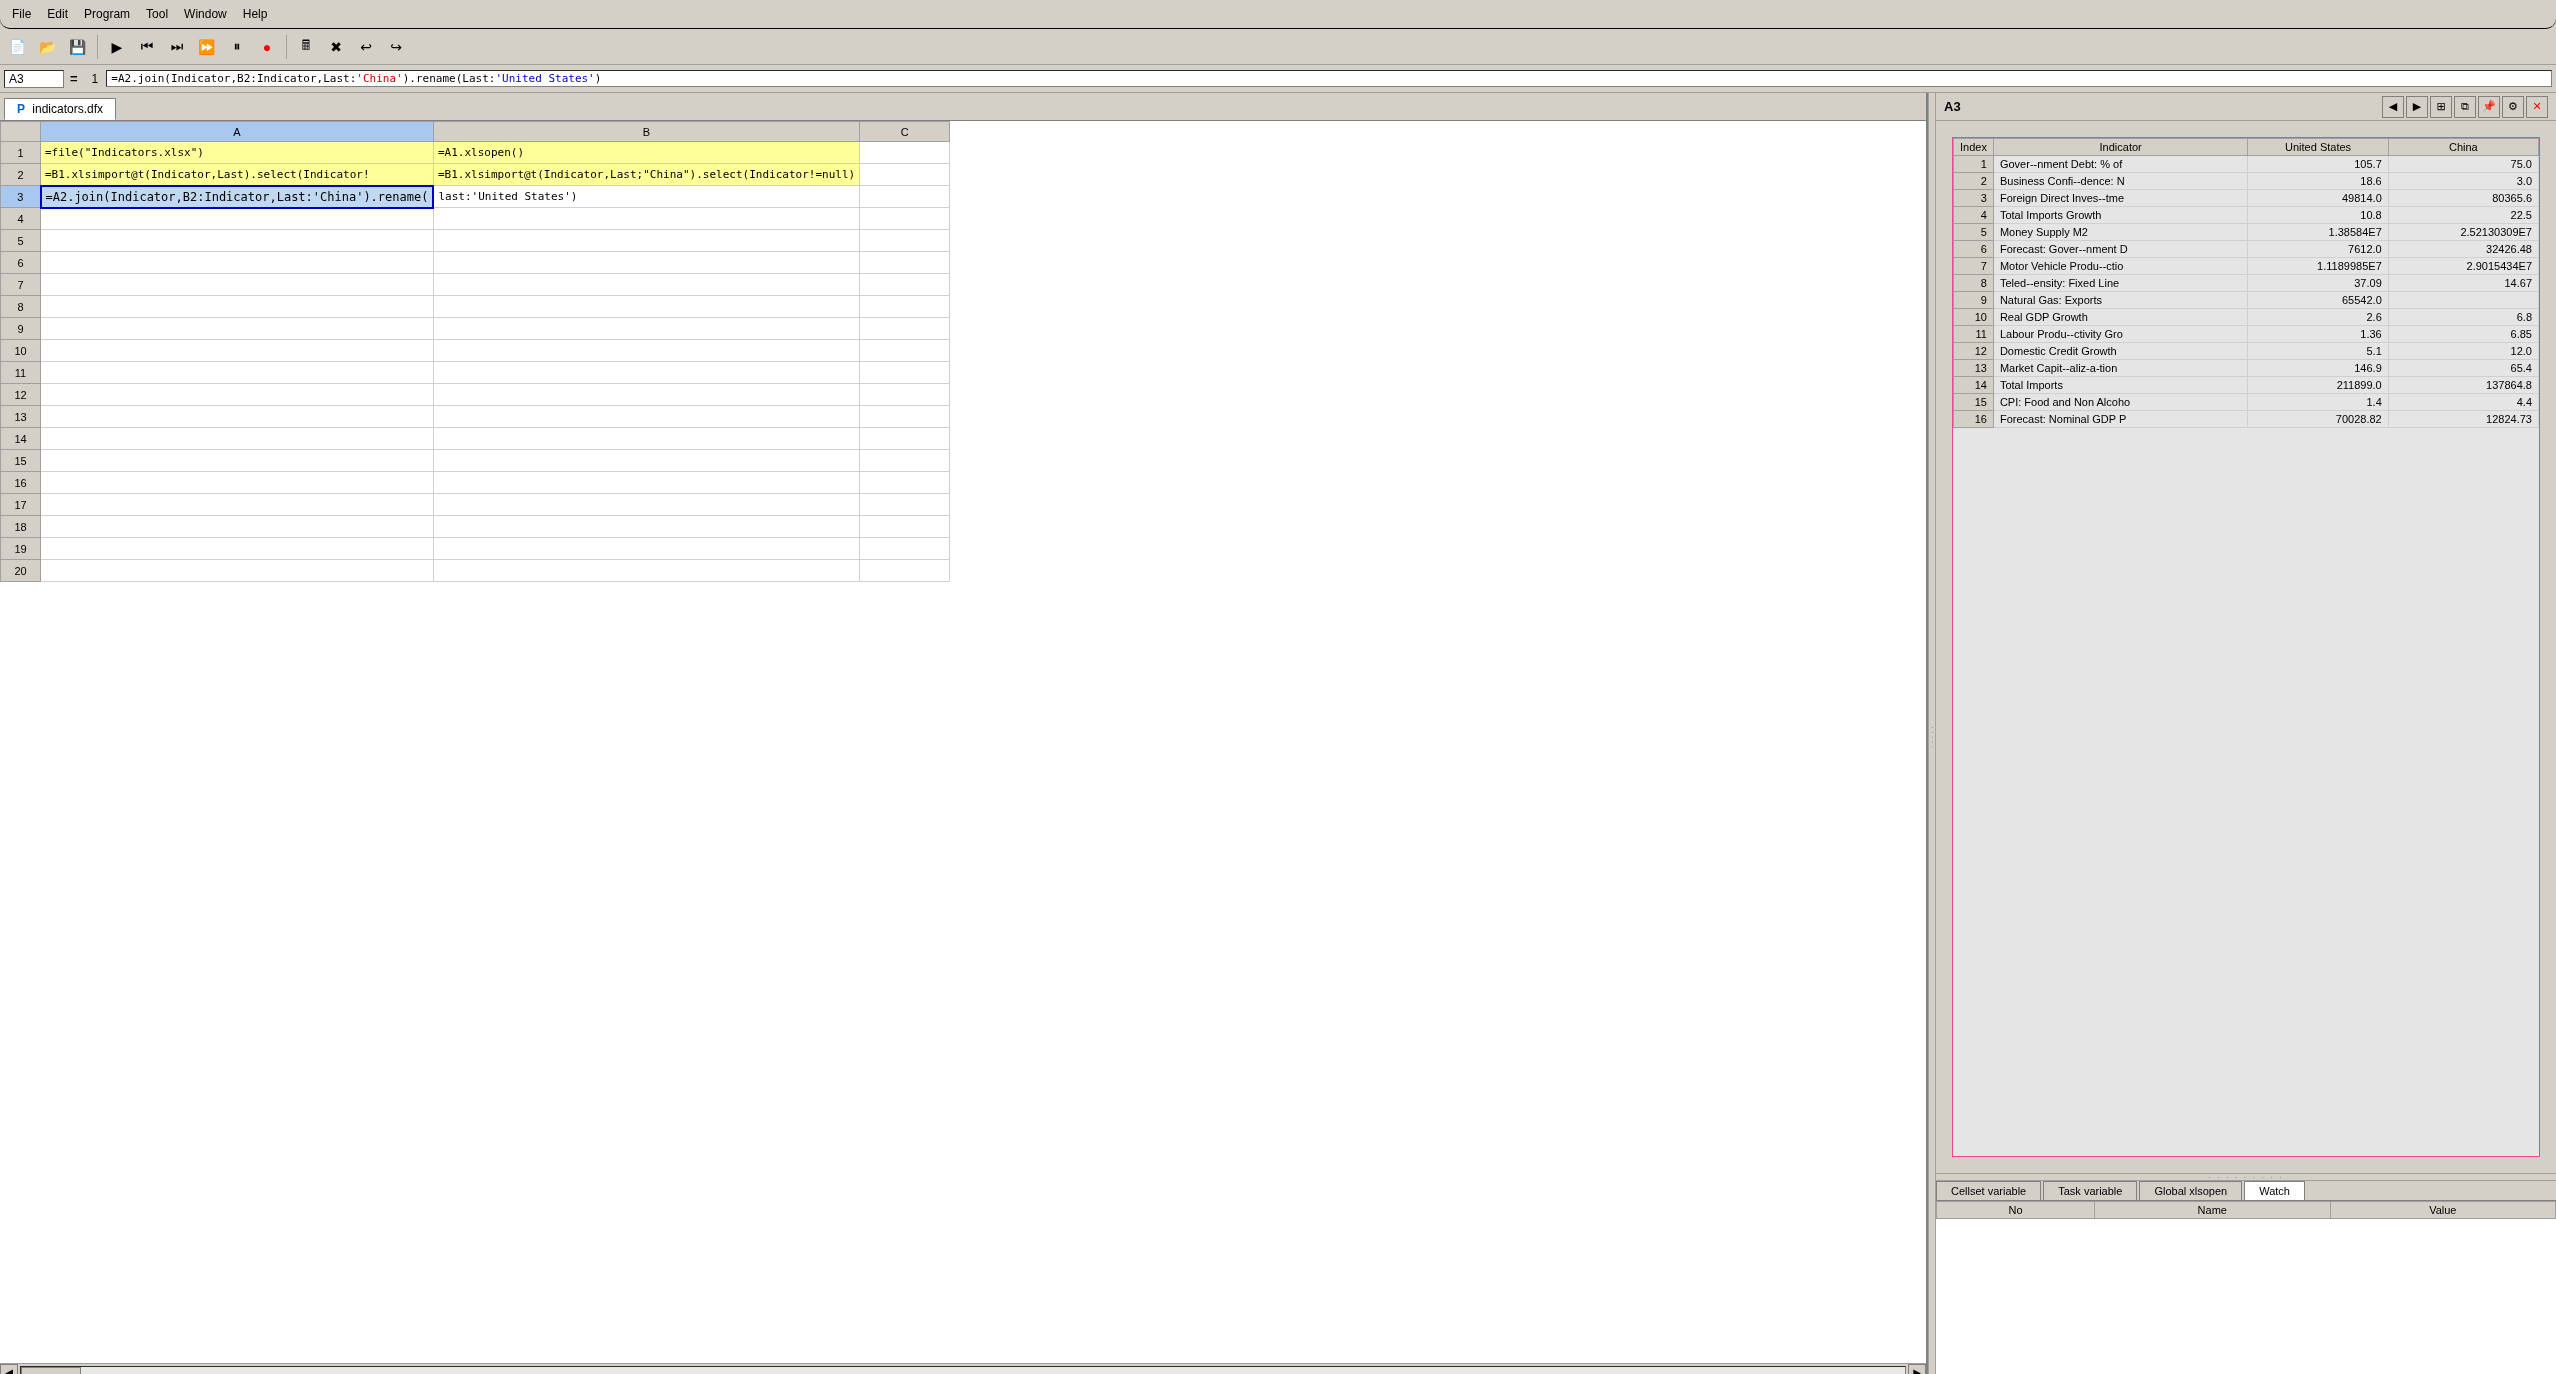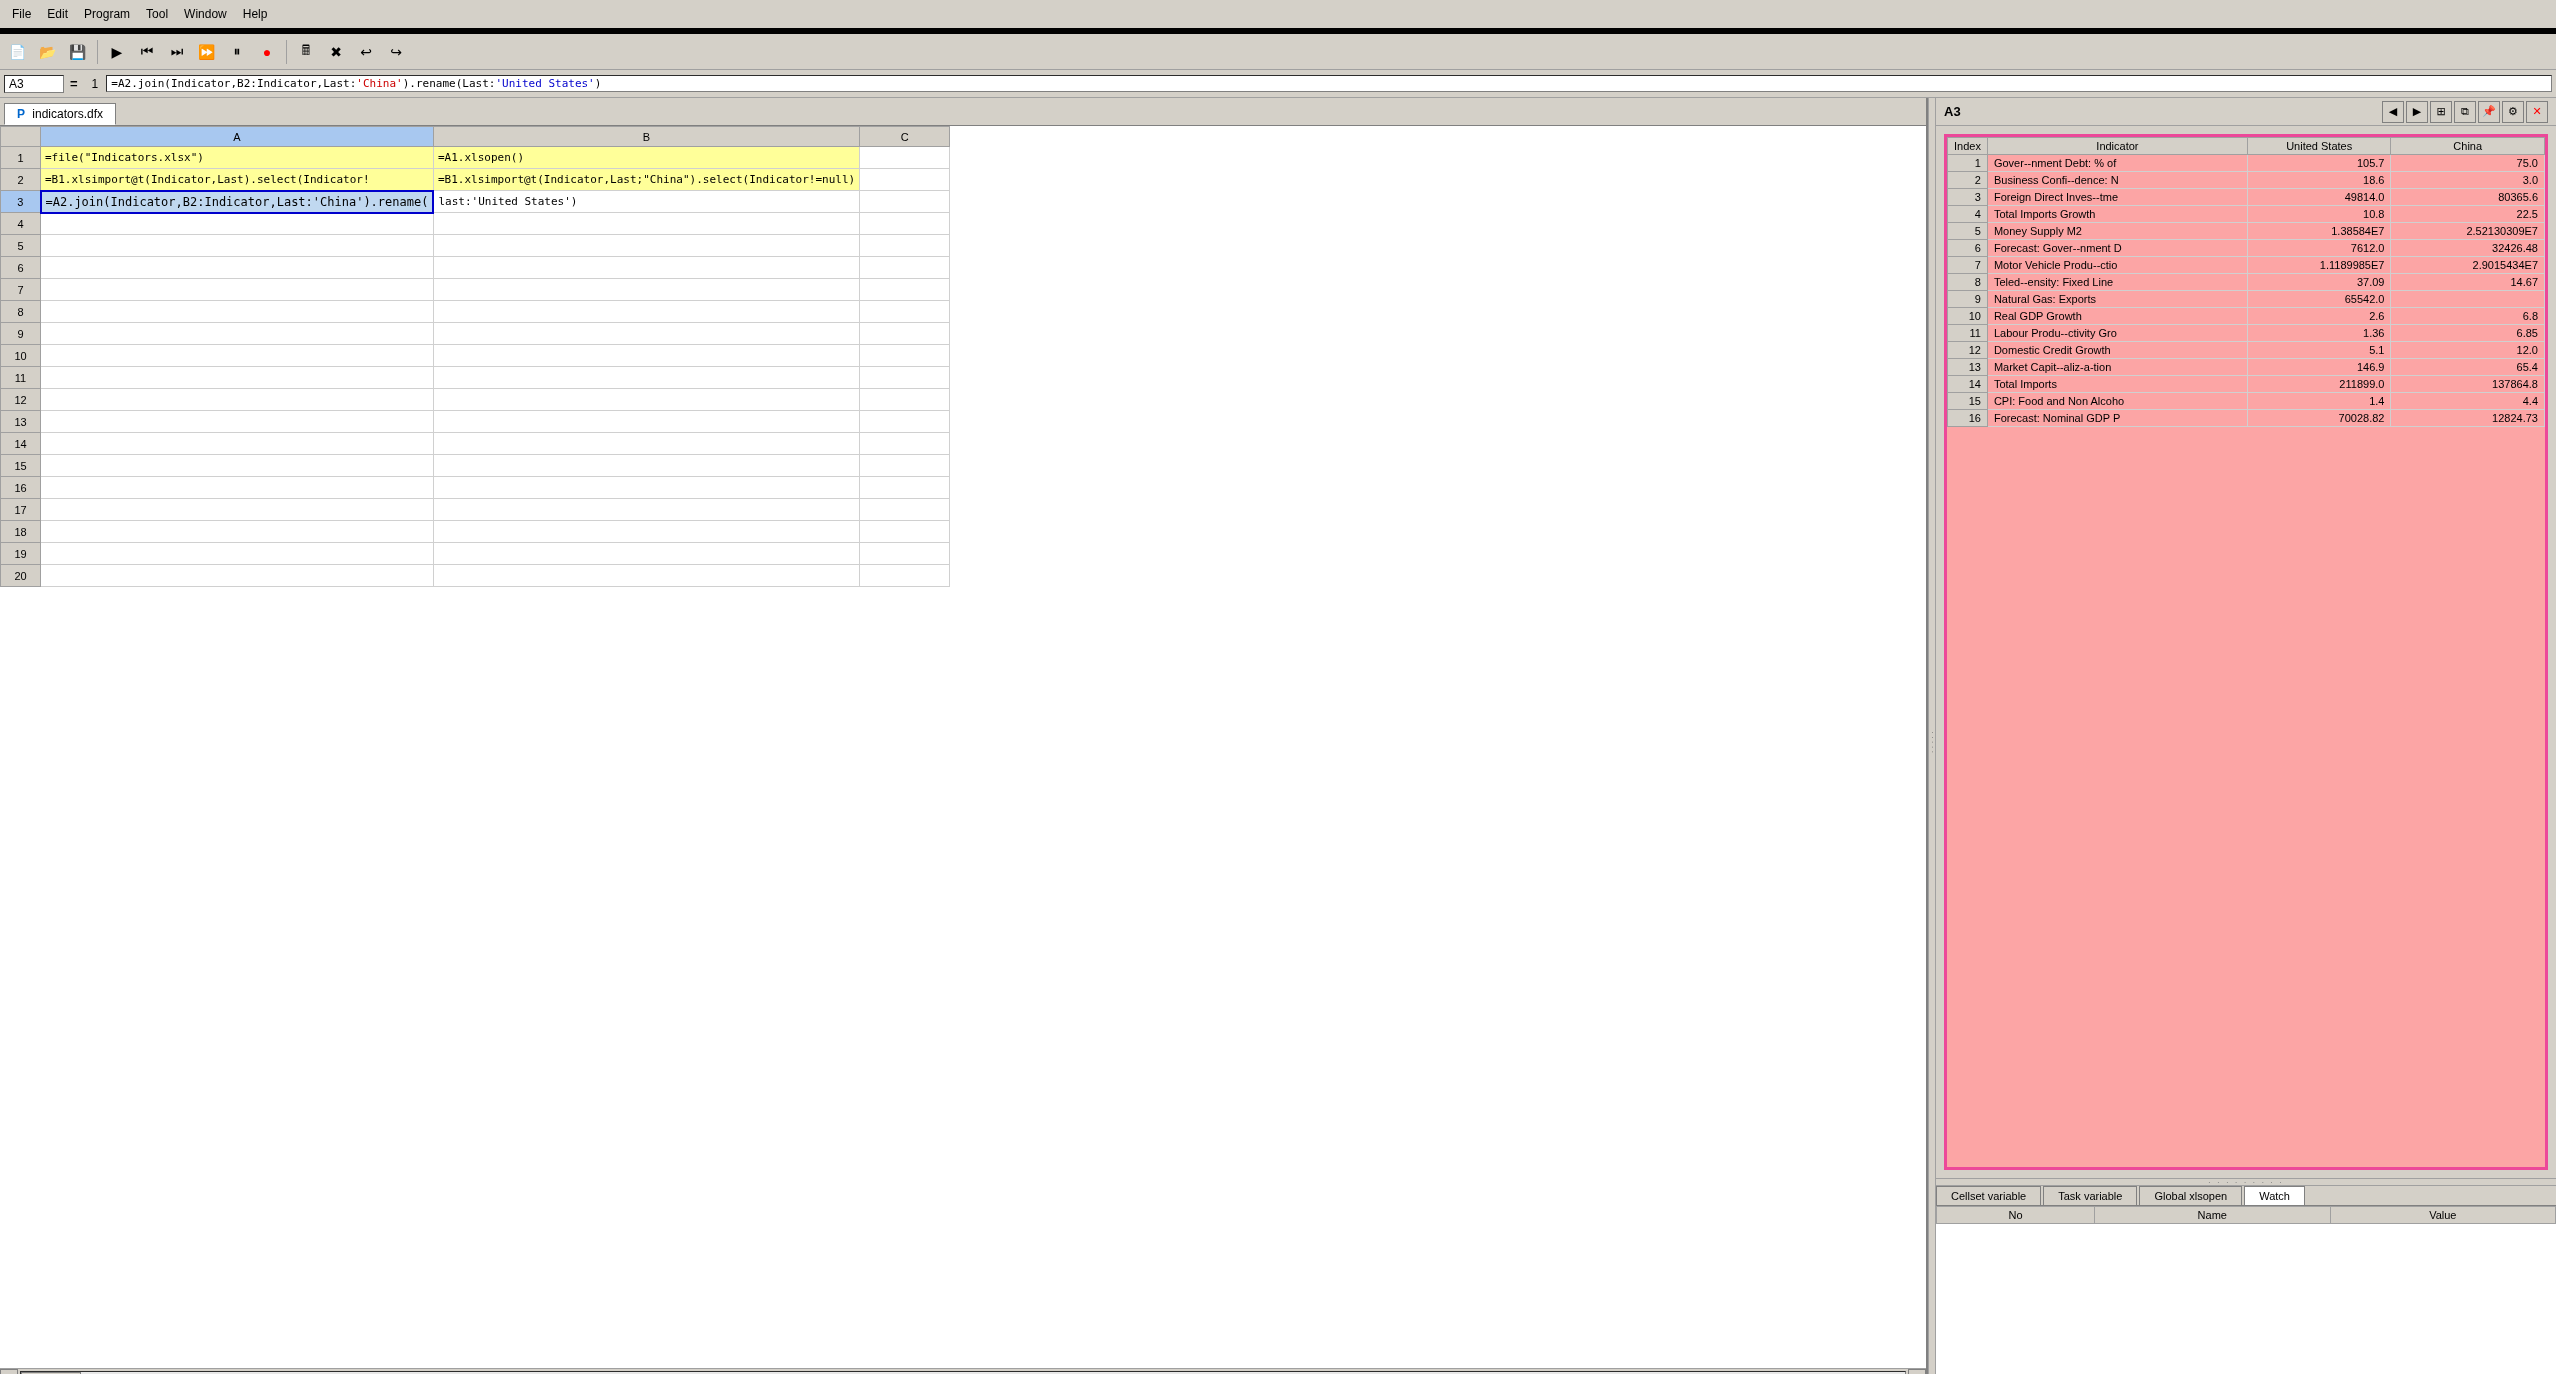--- a/index.html
+++ b/index.html
@@ -1,25 +1,26 @@
 <!DOCTYPE html>
 <html><head>
   <meta charset="utf-8">
   <style>
     * { box-sizing: border-box; margin: 0; padding: 0; }
     body { font-family: 'Segoe UI', Arial, sans-serif; font-size: 12px; background: #d4d0c8; overflow: hidden; }
 
     
     .menu-bar {
       background: #d4d0c8;
-      border-bottom: 6px solid #000000;
+      border-bottom: 1px solid #000000;
       display: flex;
       align-items: center;
       padding: 14px 4px;
       height: 22px;
+      border-radius: 10px;
     }
     .menu-item {
       padding: 2px 8px;
       cursor: pointer;
       font-size: 12px;
     }
 
     
     .toolbar {
       background: #d4d0c8;
@@ -237,23 +238,23 @@
       background: #d4d0c8;
       cursor: pointer;
       display: flex; align-items: center; justify-content: center;
       font-size: 11px;
     }
 
     
     .data-table-container {
       flex: 1;
       overflow: auto;
-      background: #fca5a5;
-      border: 3px solid #ec4899;
-      margin: 8px;
+      background: #e5e5e5;
+      border: 1px solid #ec4899;
+      margin: 16px;
     }
     table.data-table {
       border-collapse: collapse;
       width: 100%;
       font-size: 11px;
     }
     table.data-table th {
       background: #d4d0c8;
       border: 1px solid #a0a0a0;
       padding: 2px 6px;

